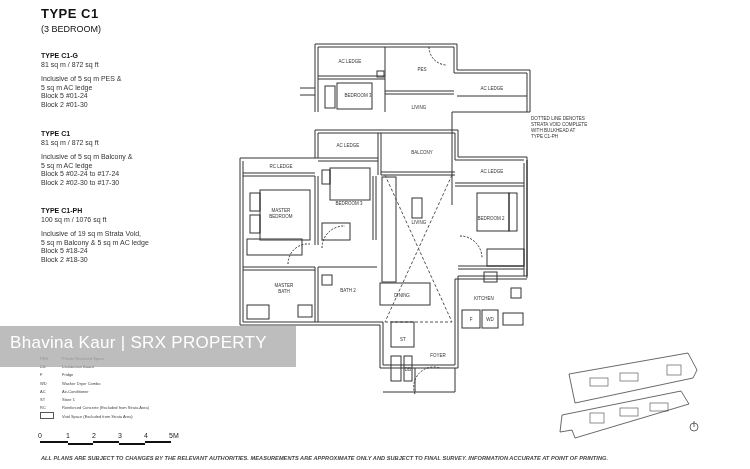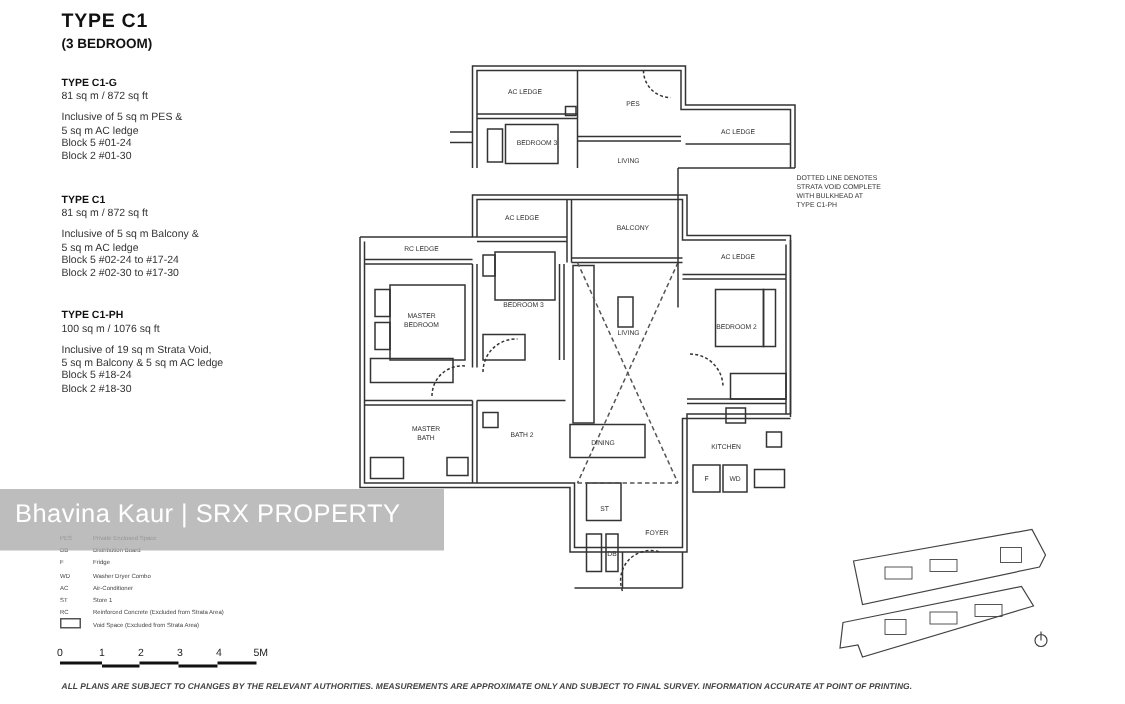--- a/index.html
+++ b/index.html
@@ -1,20 +1,20 @@
 <!DOCTYPE html>
 <html><head>
 <meta charset="utf-8">
 <style>
   html, body { margin:0; padding:0; background:#ffffff; }
   body { width:750px; height:469px; position:relative; overflow:hidden;
          font-family:"Liberation Sans", sans-serif; color:#222; }
   .abs { position:absolute; }
   .title { left:41px; top:6px; font-weight:bold; font-size:13px; letter-spacing:0.5px; color:#111; }
-  .subtitle { left:41px; top:24px; font-weight:bold; font-size:9px; color:#111; }
+  .subtitle { left:41px; top:24px; font-weight:normal; font-size:9px; color:#111; }
   .typeblock { left:41px; font-size:7px; line-height:8.5px; color:#333; }
   .typeblock .tname { font-weight:bold; color:#111; }
   .typeblock .gap { height:6px; }
   .plan { left:0; top:0; width:750px; height:469px; }
   .room-label { position:absolute; font-size:4.5px; color:#333; white-space:nowrap; transform:translate(-50%,-50%); }
   .note { left:531px; top:116px; font-size:4.6px; line-height:6px; color:#333; width:90px; }
   .watermark { left:0; top:326px; width:296px; height:41px; background:rgba(170,170,170,0.78); }
   .watermark span { position:absolute; left:10px; top:7px; color:#fff; font-size:17px; letter-spacing:0.3px; }
   .legend { left:40px; top:354px; font-size:4px; color:#444; }
   .legend .row { display:flex; height:8.3px; align-items:center; }

